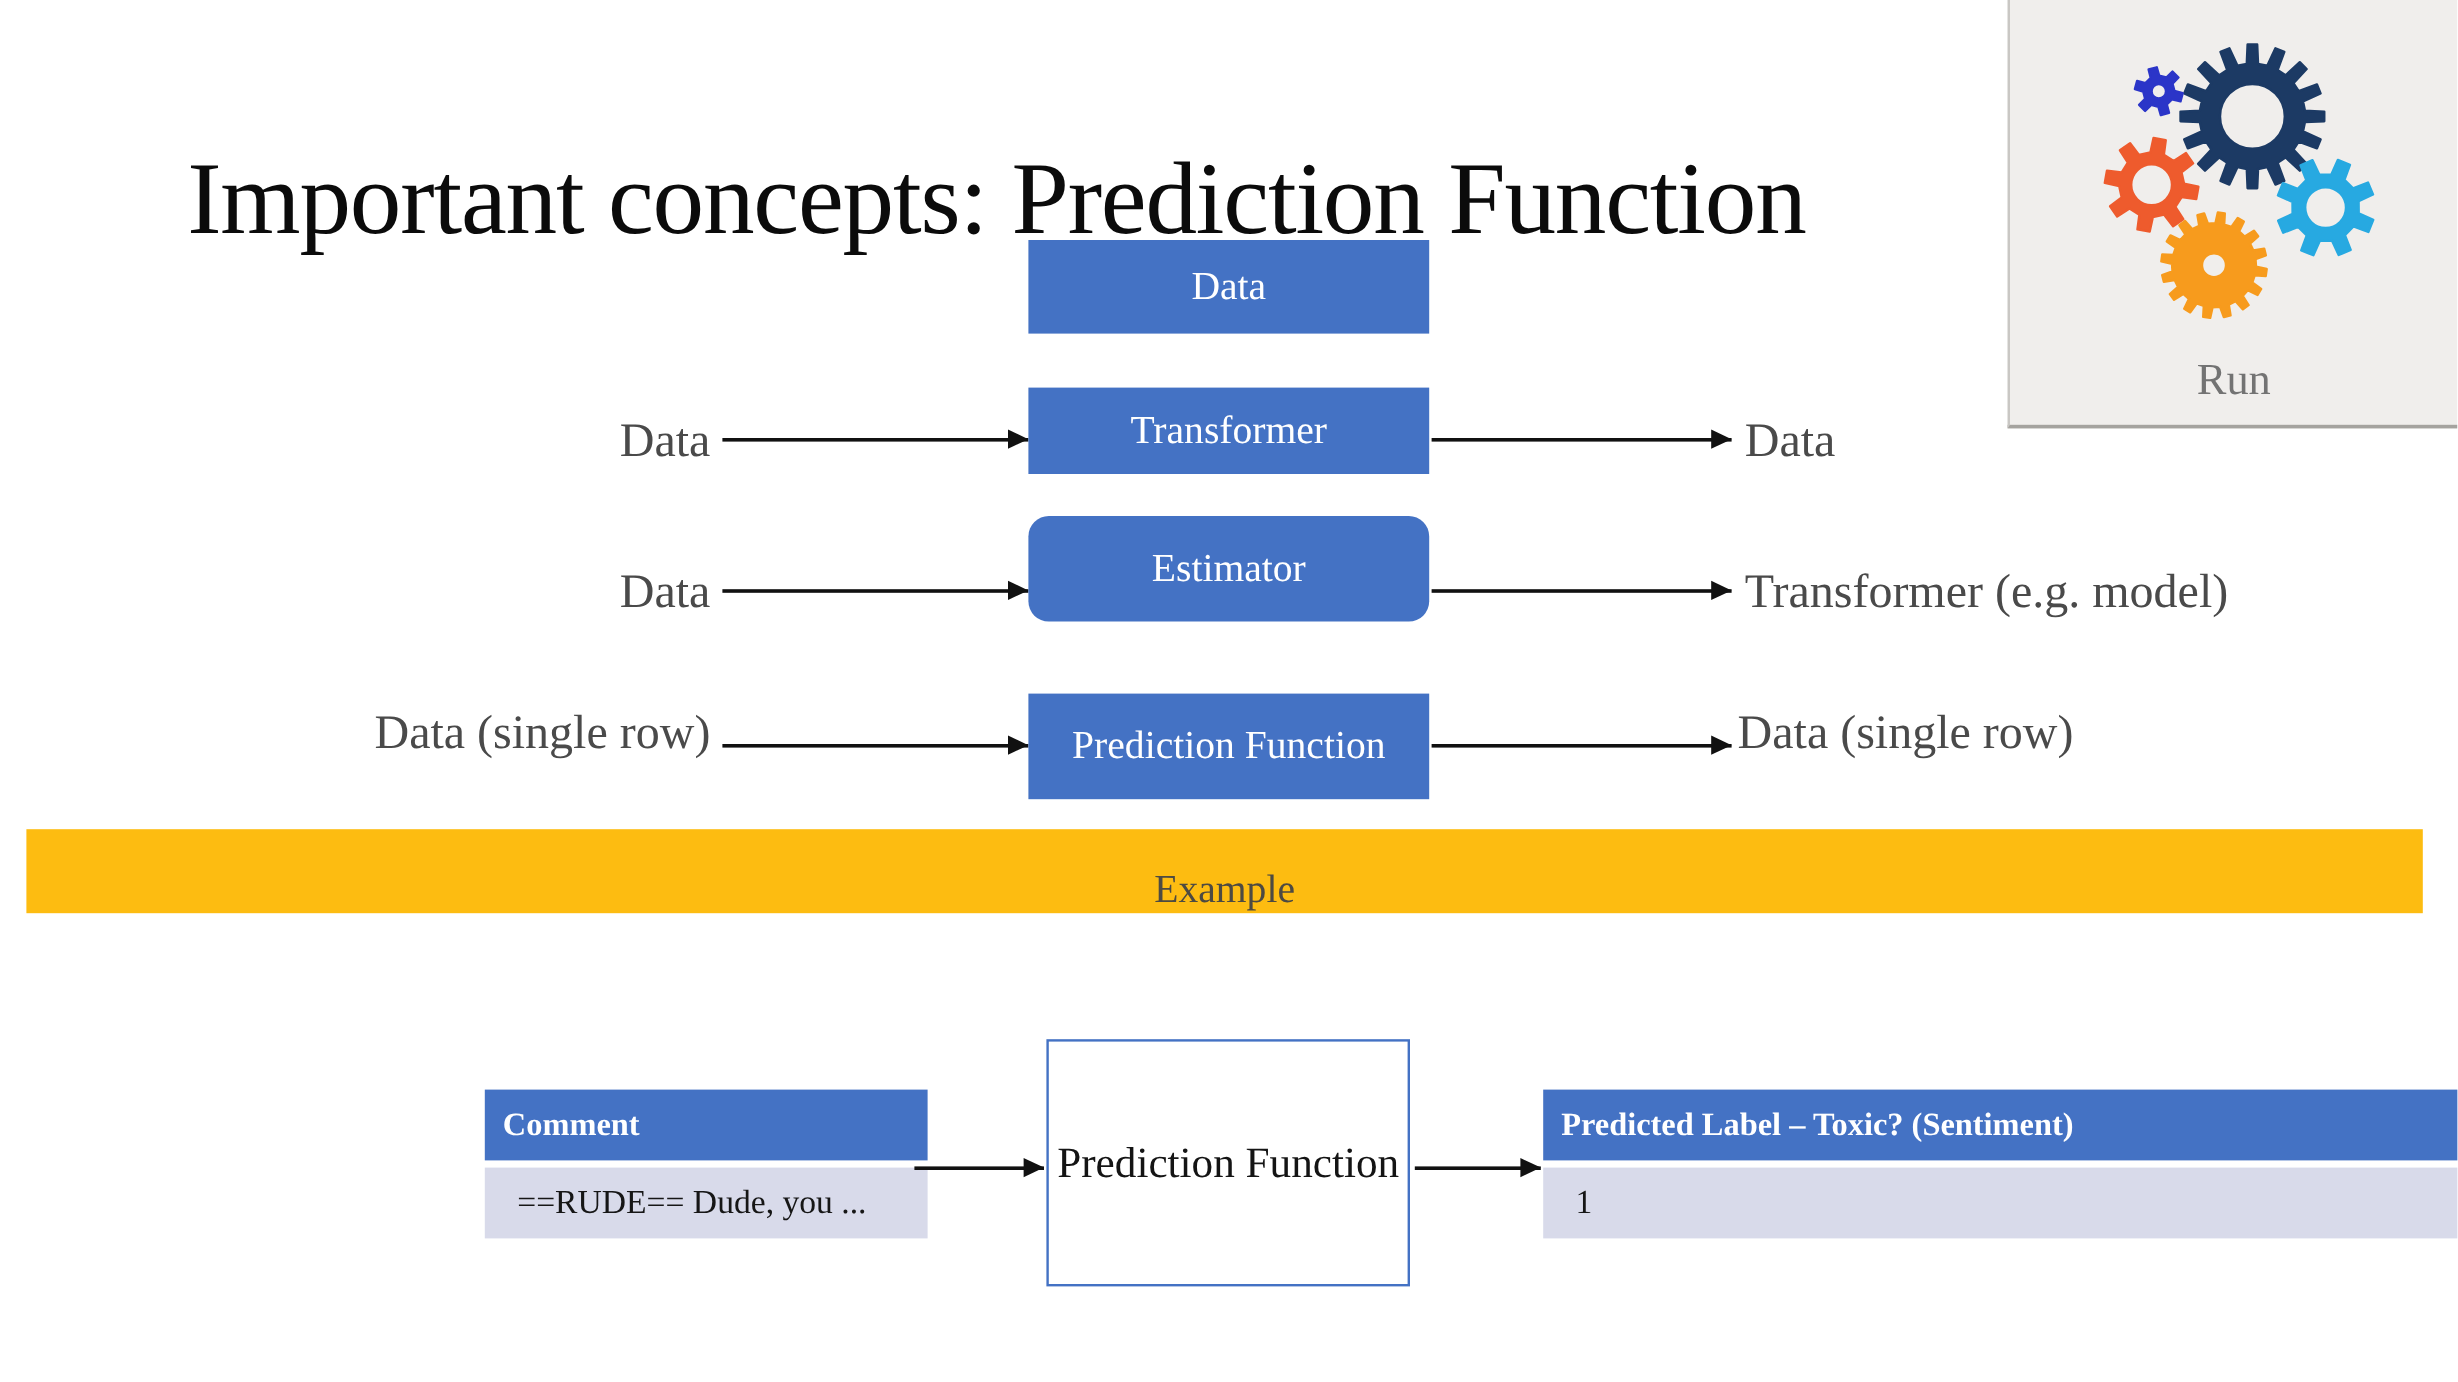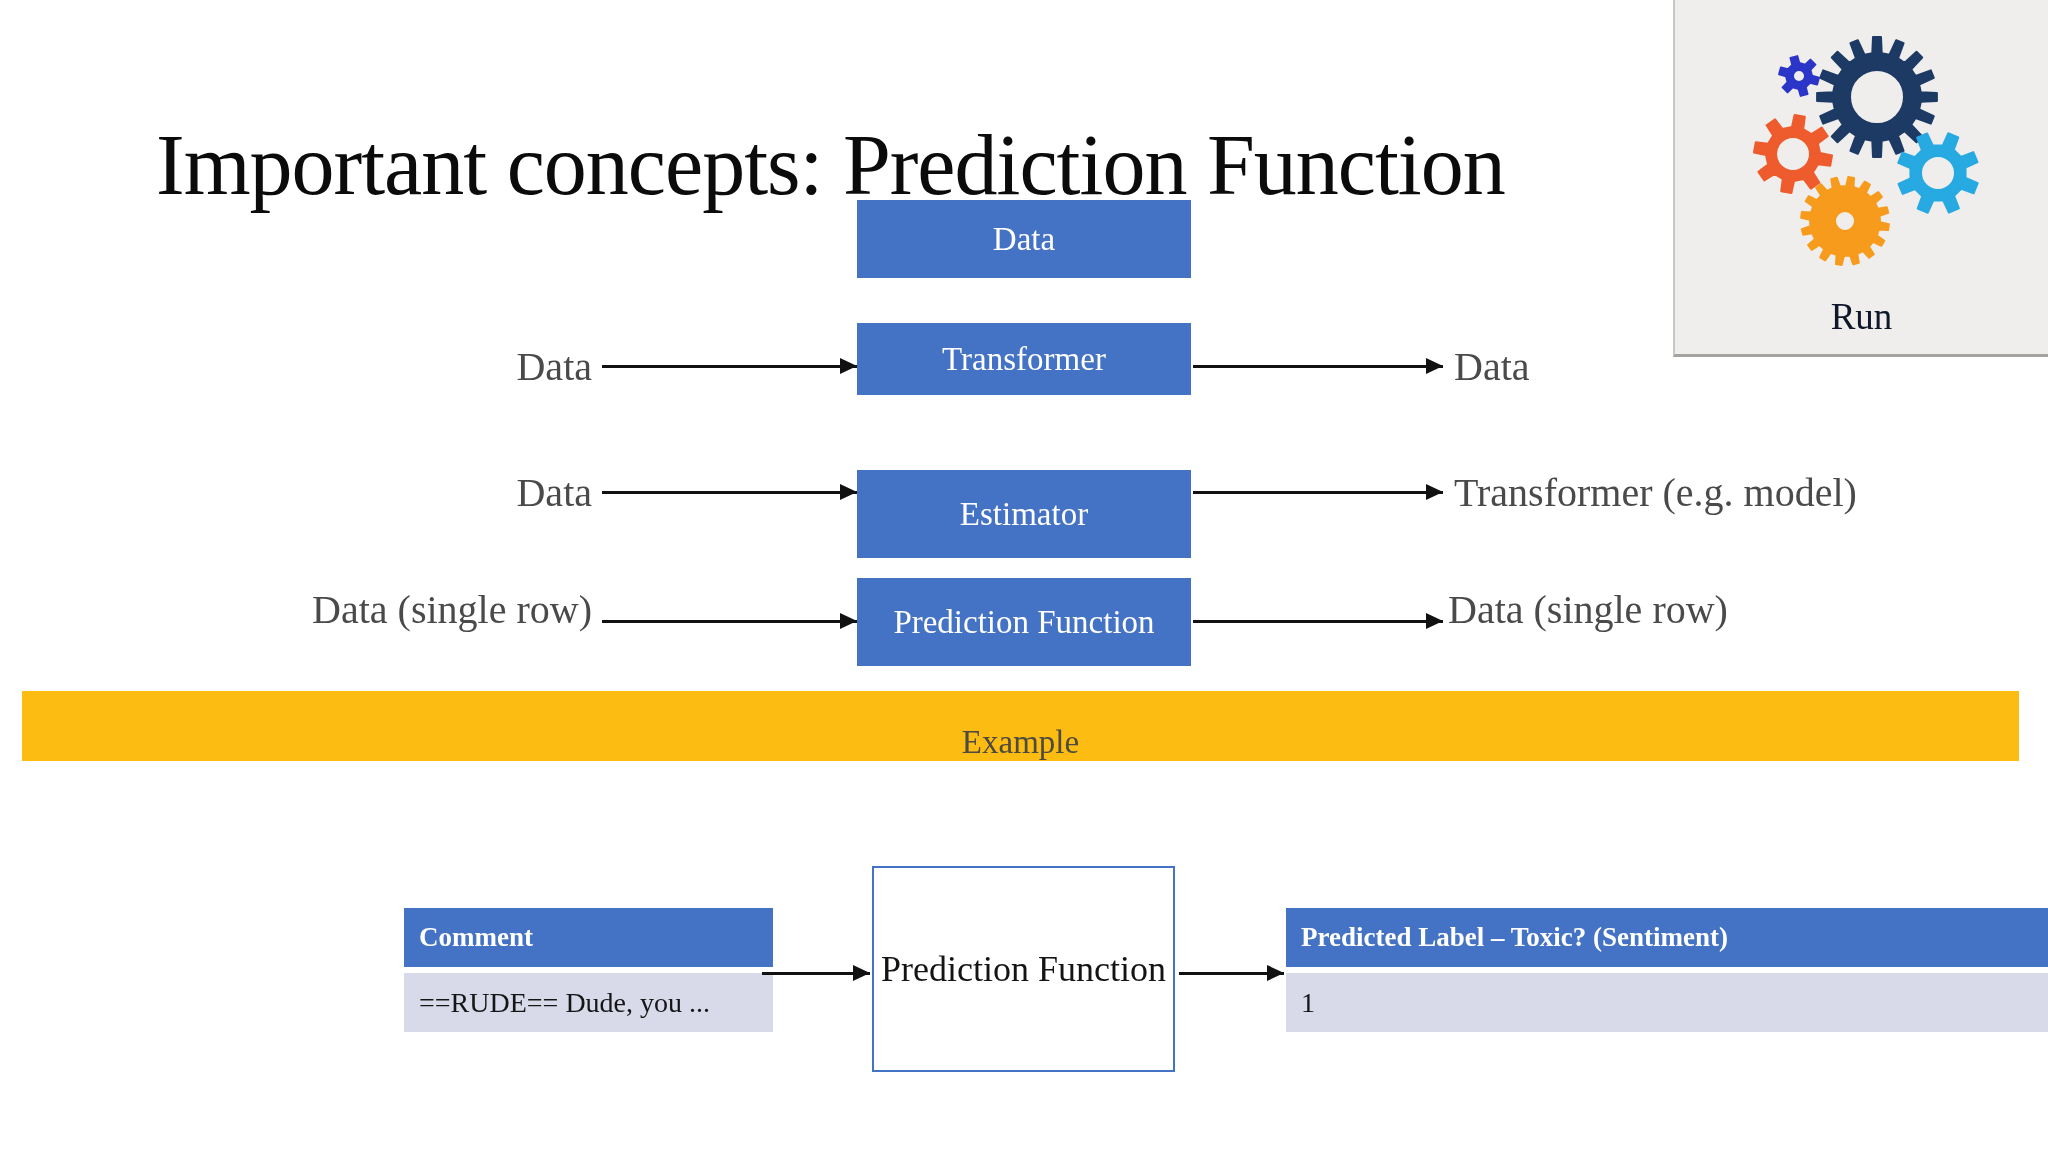--- a/index.html
+++ b/index.html
@@ -15,31 +15,31 @@
   }
   
   .run-panel {
     position:absolute; left:1673px; top:0; width:375px; height:357px; z-index:5;
     background:#f0eeec; border-left:2px solid #c9c7c4; border-bottom:3px solid #a5a39f;
     box-sizing:border-box;
   }
   .run-panel svg { position:absolute; left:0; top:0; }
   .run-label {
     position:absolute; left:0; right:0; top:295px; text-align:center;
-    font-size:37px; color:#0f172a;
+    font-size:37px; color:#737373;
   }
   
   .fbox {
     position:absolute; left:857px; width:334px; z-index:1;
     background:#4472c4; color:#ffffff; font-size:33px;
     display:flex; align-items:center; justify-content:center; white-space:nowrap;
   }
   .box-top  { top:200px; height:78px; }
   .box-r0   { top:323px; height:72px; }
-  .box-r1   { top:470px; height:88px; }
+  .box-r1   { top:430px; height:88px;border-radius:17px; }
   .box-r2   { top:578px; height:88px; }
   .llabel, .rlabel {
     position:absolute; font-size:40px; color:#4a4a4a;
     height:54px; line-height:54px; white-space:nowrap;
   }
   .llabel { left:100px; width:492px; text-align:right; }
   .rlabel { left:1454px; }
   .lab-r0 { top:340px; } .lab-r1 { top:466px; } .lab-r2 { top:583px; }
   .rlabel.lab-r2 { left:1448px; }
   .arrow { position:absolute; height:3px; background:#111111; }
@@ -60,21 +60,21 @@
     display:flex; align-items:flex-end; justify-content:center;
   }
   
   .dtable { position:absolute; }
   .dtable .thead {
     height:59px; background:#4472c4; color:#ffffff; font-weight:bold; font-size:27px;
     display:flex; align-items:center; padding:0 15px; box-sizing:border-box; white-space:nowrap;
   }
   .dtable .tbody {
     margin-top:6px; height:59px; background:#d8daea; color:#161616; font-size:28px;
-    display:flex; align-items:center; padding:0 15px; box-sizing:border-box; white-space:nowrap;
+    display:flex; align-items:center; padding:0 27px; box-sizing:border-box; white-space:nowrap;
   }
   .tbl-in  { left:392px;  top:908px; width:369px;margin-left:12px; }
   .tbl-out { left:1286px; top:908px; width:799px; }
   .pf-box {
     position:absolute; left:872px; top:866px; width:303px; height:206px;
     background:#ffffff; border:2px solid #4472c4; box-sizing:border-box;
     display:flex; align-items:center; justify-content:center;
     font-size:36px; color:#141414; white-space:nowrap;
   }
 </style>

